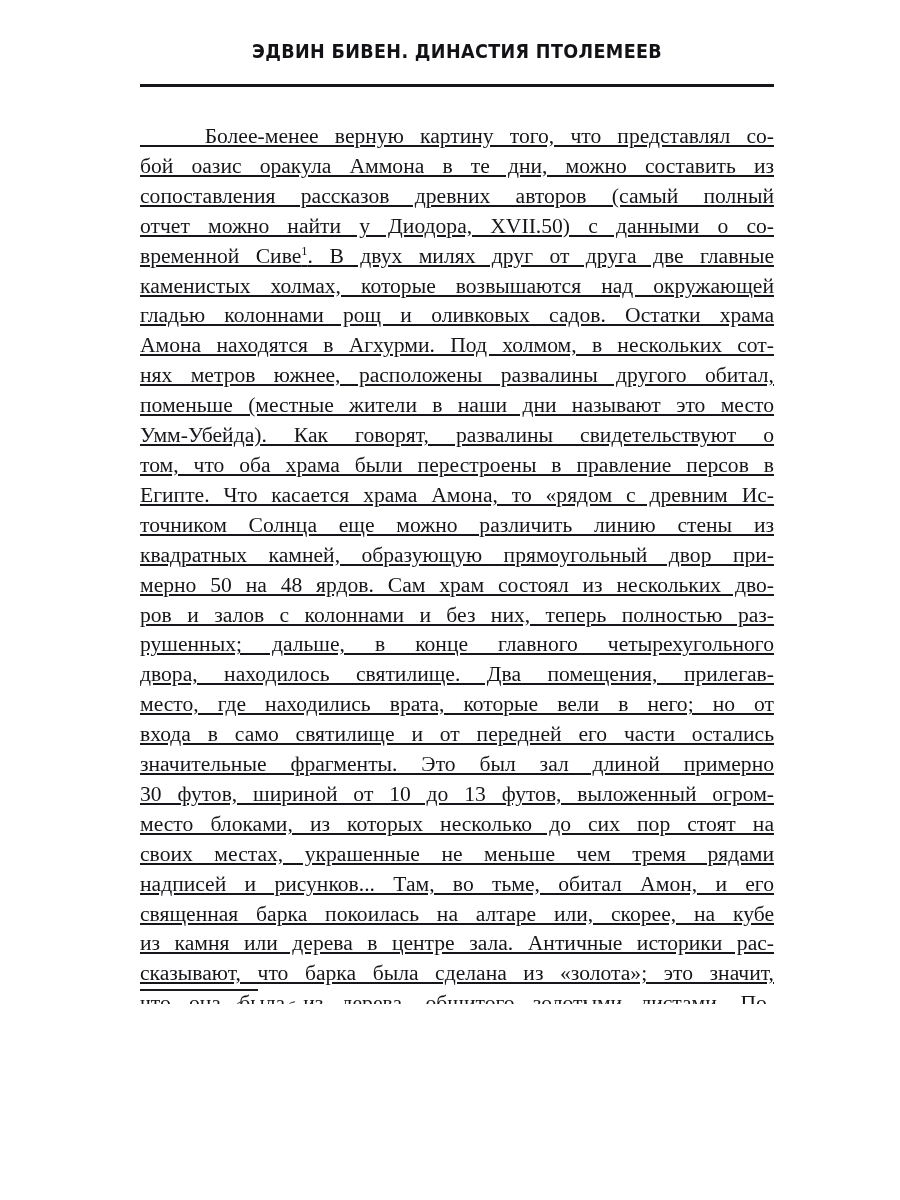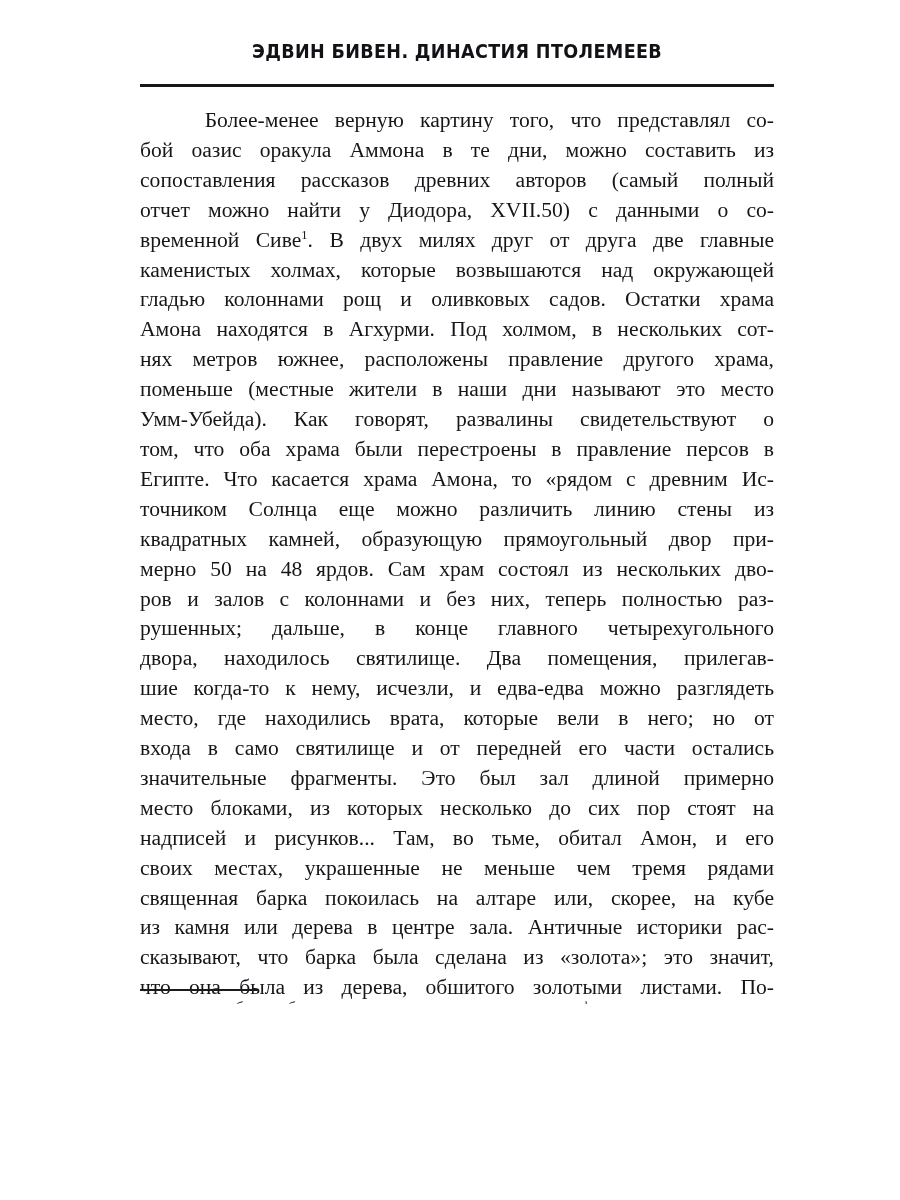--- a/index.html
+++ b/index.html
@@ -42,22 +42,23 @@
     top: 84px;
     width: 634px;
     height: 3px;
     background: #17171b;
   }
 
   
   .body-block {
     position: absolute;
     left: 140px;
-    top: 106px;
+    top: 122px;
     width: 634px;
+    text-decoration: underline;
   }
   .ln {
     display: block;
     font-size: 21.6px;
     line-height: 29.9px;
     color: #16161a;
     text-align: justify;
     text-align-last: justify;
     white-space: pre;
     letter-spacing: 0;
@@ -130,38 +131,38 @@
 
   <div class="body-block">
     <span class="ln">    Более-менее верную картину того, что представлял со-</span>
     <span class="ln">бой оазис оракула Аммона в те дни, можно составить из</span>
     <span class="ln">сопоставления рассказов древних авторов (самый полный</span>
     <span class="ln">отчет можно найти у Диодора, XVII.50) с данными о со-</span>
     <span class="ln"><span>временной Сиве</span><sup class="fnref">1</sup><span>. В двух милях друг от друга две главные</span></span>
     <span class="ln">каменистых холмах, которые возвышаются над окружающей</span>
     <span class="ln">гладью колоннами рощ и оливковых садов. Остатки храма</span>
     <span class="ln">Амона находятся в Агхурми. Под холмом, в нескольких сот-</span>
-    <span class="ln">нях метров южнее, расположены правление другого храма,</span>
+    <span class="ln">нях метров южнее, расположены развалины другого обитал,</span>
     <span class="ln">поменьше (местные жители в наши дни называют это место</span>
     <span class="ln">Умм-Убейда). Как говорят, развалины свидетельствуют о</span>
     <span class="ln">том, что оба храма были перестроены в правление персов в</span>
     <span class="ln">Египте. Что касается храма Амона, то «рядом с древним Ис-</span>
     <span class="ln">точником Солнца еще можно различить линию стены из</span>
     <span class="ln">квадратных камней, образующую прямоугольный двор при-</span>
     <span class="ln">мерно 50 на 48 ярдов. Сам храм состоял из нескольких дво-</span>
     <span class="ln">ров и залов с колоннами и без них, теперь полностью раз-</span>
     <span class="ln">рушенных; дальше, в конце главного четырехугольного</span>
     <span class="ln">двора, находилось святилище. Два помещения, прилегав-</span>
-    <span class="ln">шие когда-то к нему, исчезли, и едва-едва можно разглядеть</span>
     <span class="ln">место, где находились врата, которые вели в него; но от</span>
     <span class="ln">входа в само святилище и от передней его части остались</span>
     <span class="ln">значительные фрагменты. Это был зал длиной примерно</span>
+    <span class="ln">30 футов, шириной от 10 до 13 футов, выложенный огром-</span>
     <span class="ln">место блоками, из которых несколько до сих пор стоят на</span>
+    <span class="ln">своих местах, украшенные не меньше чем тремя рядами</span>
     <span class="ln">надписей и рисунков... Там, во тьме, обитал Амон, и его</span>
-    <span class="ln">своих местах, украшенные не меньше чем тремя рядами</span>
     <span class="ln">священная барка покоилась на алтаре или, скорее, на кубе</span>
     <span class="ln">из камня или дерева в центре зала. Античные историки рас-</span>
     <span class="ln">сказывают, что барка была сделана из «золота»; это значит,</span>
     <span class="ln">что она была из дерева, обшитого золотыми листами. По-</span>
   </div>
 
   <div class="fn-rule"></div>
 
   <div class="footnotes">
     <span class="fn-ln"><span class="it">мы не ошиблись бы</span><span>; но мы не поддались советам фантазии и стали ждать</span></span>

